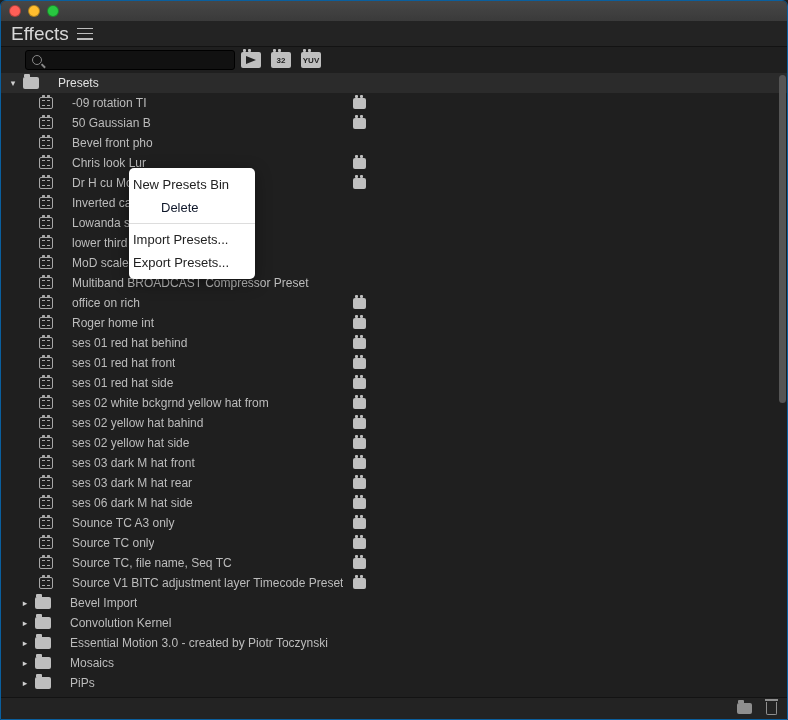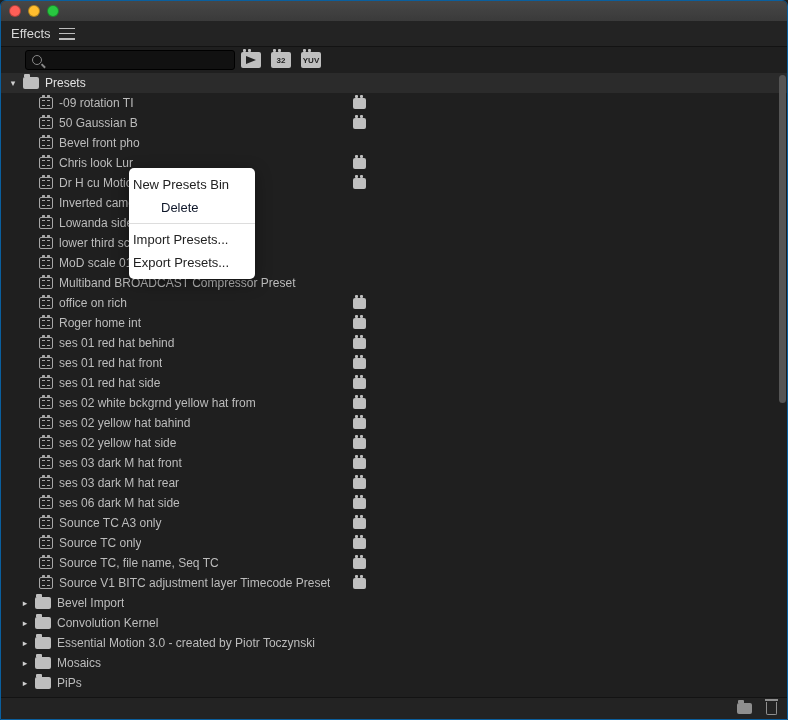--- a/index.html
+++ b/index.html
@@ -4,21 +4,21 @@
 <style>
   * { box-sizing: border-box; margin: 0; padding: 0; }
   html, body { width: 788px; height: 720px; overflow: hidden; font-family: -apple-system, "Lucida Grande", Arial, sans-serif; font-size: 12px; background: #1f1f1f; color: #b8b8b8; }
   .window { width: 788px; height: 720px; display: flex; flex-direction: column; border: 1px solid #0a5f9e; background: #1f1f1f; border-top-left-radius: 6px; border-top-right-radius: 6px; overflow: hidden; }
   .titlebar { height: 20px; background: linear-gradient(#474747, #3a3a3a); display: flex; align-items: center; padding: 0 8px; gap: 7px; }
   .traffic { width: 12px; height: 12px; border-radius: 50%; border: 0.5px solid rgba(0,0,0,.3); }
   .traffic.red { background: #ff5f57; }
   .traffic.yellow { background: #ffbd2e; }
   .traffic.green { background: #28c840; }
   .panel-header { height: 26px; display: flex; align-items: center; padding: 0 10px; background: #232323; border-bottom: 1px solid #131313; gap: 8px; }
-  .panel-title { color: #d8d8d8; font-size: 13px; }
+  .panel-title { color: #d8d8d8; font-size: 19px; }
   .hamburger { width: 16px; height: 12px; display: flex; flex-direction: column; justify-content: space-between; }
   .hamburger span { height: 1.5px; background: #bdbdbd; }
   .toolbar { height: 26px; display: flex; align-items: center; padding: 0 24px; gap: 6px; background: #1f1f1f; }
   .search { flex: 0 0 210px; height: 20px; display: flex; align-items: center; background: #111; border: 1px solid #000; border-radius: 3px; padding: 0 6px; gap: 4px; }
   .search .mag { width: 10px; height: 10px; border: 1.5px solid #888; border-radius: 50%; position: relative; }
   .search .mag::after { content: ""; position: absolute; width: 5px; height: 1.5px; background: #888; transform: rotate(45deg); left: 8px; top: 9px; }
   .search input { flex: 1; background: transparent; border: none; outline: none; color: #ddd; font-size: 11px; }
   .spacer { flex: 1; }
   .tool-icons { display: flex; gap: 10px; padding-right: 6px; }
   .icon-box { width: 20px; height: 16px; background: #bfbfbf; border-radius: 2px; position: relative; display: flex; align-items: center; justify-content: center; color: #222; font-size: 8px; font-weight: bold; }
@@ -28,21 +28,21 @@
   .row { height: 20px; display: flex; align-items: center; padding-left: 8px; gap: 6px; color: #bcbcbc; }
   .row.group { background: #2b2b2b; color: #e2e2e2; }
   .row.sub { padding-left: 20px; }
   .row.item { padding-left: 38px; }
   .chev { width: 8px; display: inline-flex; justify-content: center; color: #cfcfcf; font-size: 9px; }
   .bin { width: 16px; height: 12px; background: #bebebe; position: relative; border-radius: 2px; }
   .bin::before { content: ""; position: absolute; top: -3px; left: 1px; width: 6px; height: 3px; background: #bebebe; border-radius: 1px 1px 0 0; }
   .preset-ic { width: 14px; height: 12px; border: 1px solid #a7a7a7; border-radius: 2px; position: relative; flex-shrink: 0; }
   .preset-ic::before { content: ""; position: absolute; width: 3px; height: 3px; top: -3px; left: 2px; background: #a7a7a7; border-radius: 0.5px; box-shadow: 5px 0 0 #a7a7a7; }
   .preset-ic::after { content: ""; position: absolute; inset: 2px; border-top: 1px dashed #a7a7a7; border-bottom: 1px dashed #a7a7a7; }
-  .label { white-space: nowrap; overflow: hidden; text-overflow: ellipsis; flex: 0 1 auto; }
+  .label { white-space: nowrap; overflow: hidden; text-overflow: ellipsis; flex: 0 1 auto; margin-left: 13px; }
   .badge-col { position: absolute; left: 350px; width: 16px; display: flex; justify-content: center; }
   .badge { width: 13px; height: 11px; background: #c0c0c0; border-radius: 2px; position: relative; }
   .badge::before { content: ""; position: absolute; top: -3px; left: 2px; width: 3px; height: 3px; background: #c0c0c0; border-radius: 1px; box-shadow: 5px 0 0 #c0c0c0; }
   .row { position: relative; }
   .scrollbar { position: absolute; right: 1px; top: 2px; bottom: 2px; width: 7px; }
   .scroll-thumb { position: absolute; left: 0; right: 0; top: 0; height: 328px; background: #555; border-radius: 4px; }
   .context-menu { position: absolute; left: 128px; top: 95px; width: 126px; background: #fff; border-radius: 5px; box-shadow: 0 4px 16px rgba(0,0,0,.4); padding: 5px 0; color: #222; font-size: 13px; z-index: 5; }
   .cm-item { padding: 4px 4px; }
   .cm-item.disabled { color: #0f172a; margin-left: 28px; }
   .cm-sep { height: 1px; background: #ddd; margin: 4px 0; }

